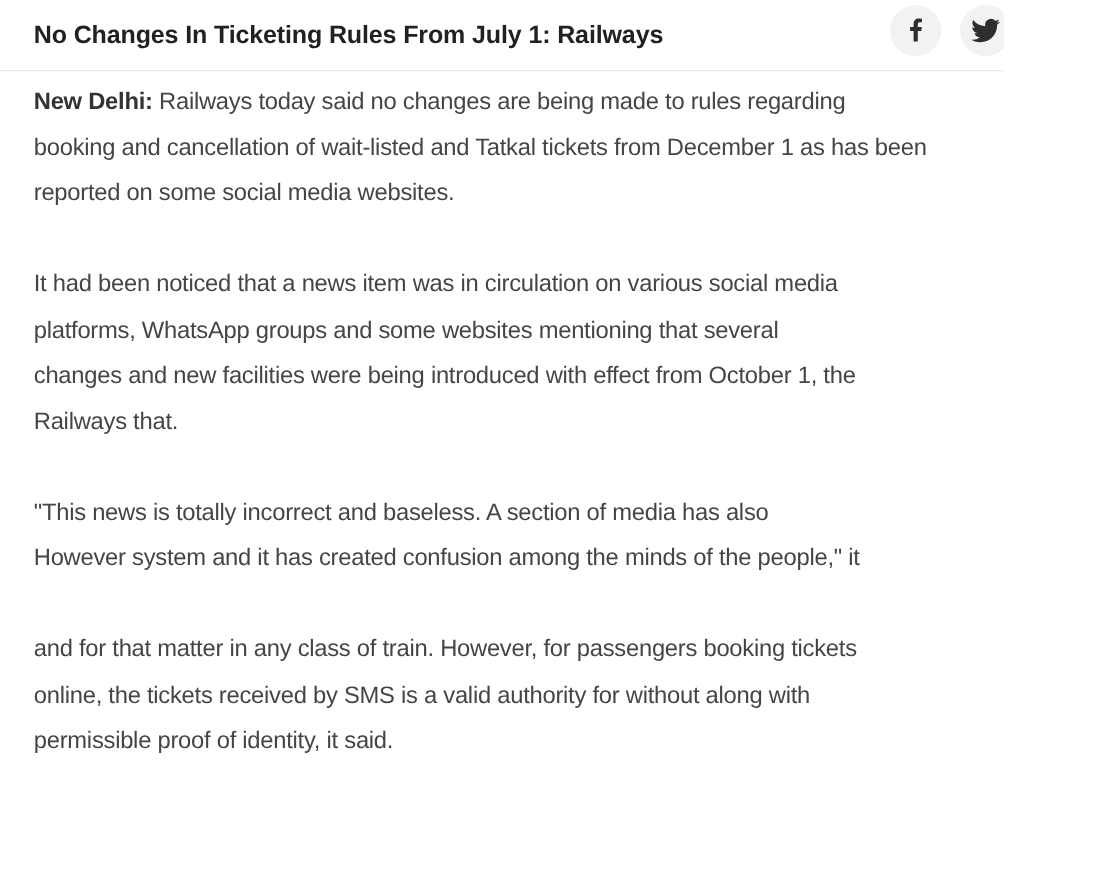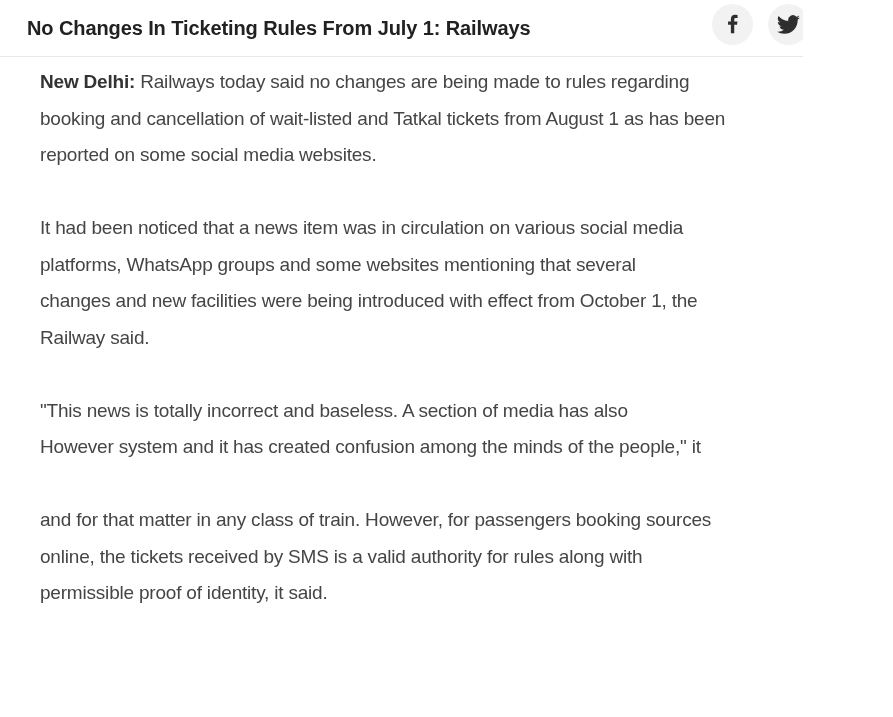--- a/index.html
+++ b/index.html
@@ -53,21 +53,21 @@
 
   
   .article-body { padding: 7px 27px 0 27px; }
   .article-body p {
     margin: 0 0 36.5px 0;
     font-size: 19px;
     line-height: 36.5px;
     color: #454545;
     letter-spacing: -0.2px;
   }
-  .line { display: block; white-space: nowrap; margin-left: 13px; }
+  .line { display: block; white-space: nowrap; }
   .dateline { font-weight: bold; color: #333333; }
 </style>
 </head>
 <body>
 
 <div class="page">
 
   <header class="article-header">
     <h1 class="article-title">No Changes In Ticketing Rules From July 1: Railways</h1>
     <div class="social">
@@ -81,36 +81,36 @@
           <path d="M23.95 4.57a10 10 0 0 1-2.82.77 4.96 4.96 0 0 0 2.16-2.72c-.95.55-2 .96-3.12 1.18a4.92 4.92 0 0 0-8.39 4.49A13.94 13.94 0 0 1 1.64 3.16a4.92 4.92 0 0 0 1.52 6.57 4.9 4.9 0 0 1-2.23-.61v.06a4.92 4.92 0 0 0 3.95 4.83 4.96 4.96 0 0 1-2.21.08 4.93 4.93 0 0 0 4.6 3.42A9.87 9.87 0 0 1 0 19.54a13.94 13.94 0 0 0 7.55 2.21c9.06 0 14.01-7.5 14.01-14 0-.21 0-.42-.02-.63A10 10 0 0 0 24 4.59l-.05-.02z" fill="#2e2e2e"></path>
         </svg>
       </button>
     </div>
   </header>
 
   <main class="article-body">
 
     <p>
       <span class="line"><strong class="dateline">New Delhi:</strong> <span>Railways today said no changes are being made to rules regarding</span></span>
-      <span class="line">booking and cancellation of wait-listed and Tatkal tickets from August 1 as has been</span>
+      <span class="line">booking and cancellation of wait-listed and Tatkal tickets from December 1 as has been</span>
       <span class="line">reported on some social media websites.</span>
     </p>
 
     <p>
       <span class="line">It had been noticed that a news item was in circulation on various social media</span>
       <span class="line">platforms, WhatsApp groups and some websites mentioning that several</span>
       <span class="line">changes and new facilities were being introduced with effect from October 1, the</span>
-      <span class="line">Railway said.</span>
+      <span class="line">Railways that.</span>
     </p>
 
     <p>
       <span class="line">"This news is totally incorrect and baseless. A section of media has also</span>
       <span class="line">However system and it has created confusion among the minds of the people," it</span>
     </p>
 
     <p>
-      <span class="line">and for that matter in any class of train. However, for passengers booking sources</span>
-      <span class="line">online, the tickets received by SMS is a valid authority for rules along with</span>
+      <span class="line">and for that matter in any class of train. However, for passengers booking tickets</span>
+      <span class="line">online, the tickets received by SMS is a valid authority for without along with</span>
       <span class="line">permissible proof of identity, it said.</span>
     </p>
 
   </main>
 </div>
 
 </body></html>

